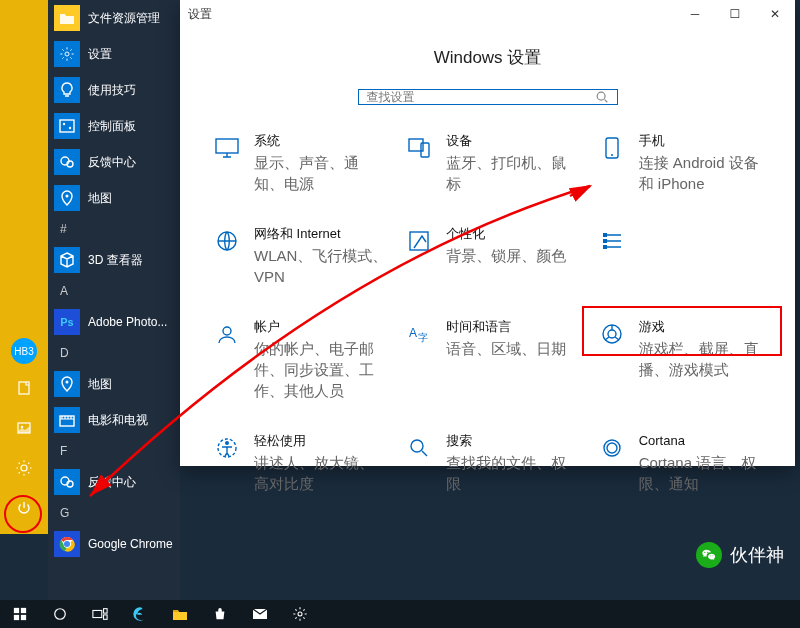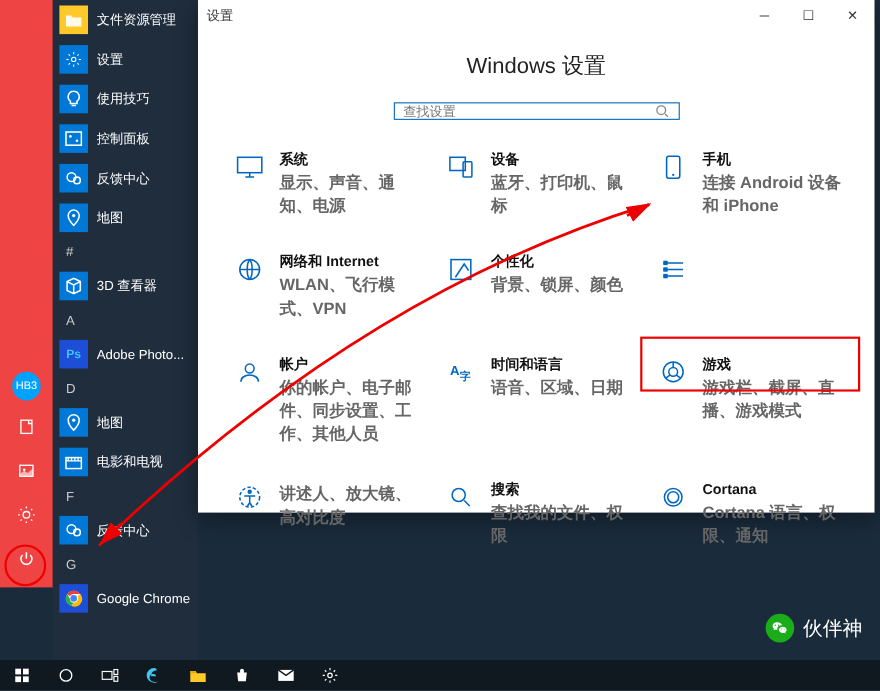--- a/index.html
+++ b/index.html
@@ -4,21 +4,21 @@
 <style>
   * { margin: 0; padding: 0; box-sizing: border-box; }
   body {
     width: 800px; height: 628px; overflow: hidden;
     font-family: "Microsoft YaHei", "Segoe UI", sans-serif;
     background: #1a2b3c; position: relative;
   }
   
   .rail {
     position: absolute; left: 0; top: 0; width: 48px; height: 534px;
-    background: #ef4444; display: flex; flex-direction: column;
+    background: #eab308; display: flex; flex-direction: column;
     align-items: center; color: #fff;
   }
   .rail-spacer { flex: 1; }
   .rail-btn {
     width: 48px; height: 40px; display: flex; align-items: center; justify-content: center;
     color: #fff; cursor: pointer;
   }
   .avatar-dot {
     width: 26px; height: 26px; border-radius: 50%; background: #00a2ff;
     margin: 4px 0; display:flex; align-items:center; justify-content:center; font-size:10px; color:#fff;
@@ -60,56 +60,56 @@
     background: #fff; display:flex; flex-direction:column;
     box-shadow: 0 6px 20px rgba(0,0,0,.4);
   }
   .titlebar {
     height: 28px; display:flex; align-items:center; font-size:12px; color:#333;
     padding-left: 8px;
   }
   .titlebar .spacer { flex:1; }
   .winctl { width:40px; height:28px; display:flex; align-items:center; justify-content:center; cursor:pointer; font-size:12px; color:#333;}
   .settings h1 {
-    text-align:center; font-weight:400; font-size:20px; color:#222; margin: 18px 0 20px;
+    text-align:center; font-weight:400; font-size:17px; color:#222; margin: 18px 0 20px;
   }
   .searchbox {
     width: 260px; height: 30px; margin: 0 auto 22px; border:1px solid #0067c0;
     display:flex; align-items:center; padding: 0 8px; position:relative;
   }
   .searchbox input {
     flex:1; border:none; outline:none; font-size:12px; color:#666; background:transparent;
   }
   .searchbox .mag { color:#888; font-size:14px; }
   .grid {
     display:grid; grid-template-columns: repeat(3, 1fr);
     gap: 20px 8px; padding: 0 18px 20px 28px;
   }
   .cat {
-    display:flex; gap:12px; align-items:flex-start; cursor:pointer; padding:6px 4px;font-weight:bold;
+    display:flex; gap:12px; align-items:flex-start; cursor:pointer; padding:6px 4px;
   }
   .cat .cicon {
     width:30px; height:30px; color:#0067c0; flex:0 0 30px; display:flex; align-items:center; justify-content:center;
   }
   .cat .ct { font-size:13px; color:#111; line-height:1.3; }
   .cat .cd { font-size:15px; color:#666; line-height:1.4; margin-top:2px; }
   
   .anno-circle {
     position:absolute; left:4px; top:495px; width:38px; height:38px;
     border:2px solid #e00; border-radius:50%; pointer-events:none;
   }
   .anno-rect {
     position:absolute; left:582px; top:306px; width:200px; height:50px;
     border:2px solid #e00; pointer-events:none;
   }
   .anno-arrow {
     position:absolute; left:70px; top:126px; width:580px; height:380px; pointer-events:none;
   }
   .watermark {
-    position:absolute; right:16px; bottom:44px; color:#fff; display:flex; align-items:center; gap:8px;
+    position:absolute; right:16px; bottom:60px; color:#fff; display:flex; align-items:center; gap:8px;
     font-size:18px;
   }
   .wm-icon { width:26px; height:26px; background:#1aad19; border-radius:50%; display:flex; align-items:center; justify-content:center; font-size:14px; color:#fff;}
   svg { display:block; }
 </style>
 </head>
 <body>
 
 <div class="rail">
   <div class="rail-spacer"></div>
@@ -387,20 +387,21 @@
       </div>
       <div class="cat">
         <div class="cicon">
           <svg width="24" height="24" viewBox="0 0 24 24">
             <circle cx="12" cy="12" r="9" stroke="#0067c0" stroke-width="1.4" fill="none" stroke-dasharray="3 2"></circle>
             <circle cx="12" cy="7" r="2" fill="#0067c0"></circle>
             <path stroke="#0067c0" stroke-width="1.4" fill="none" d="M7 11h10M12 11v6M10 20l2-3 2 3"></path>
           </svg>
         </div>
         <div>
+          <div class="ct">轻松使用</div>
           <div class="cd">讲述人、放大镜、高对比度</div>
         </div>
       </div>
       <div class="cat">
         <div class="cicon">
           <svg width="22" height="22" viewBox="0 0 22 22">
             <circle cx="9" cy="9" r="6" stroke="#0067c0" stroke-width="1.4" fill="none"></circle>
             <path stroke="#0067c0" stroke-width="1.4" fill="none" d="M14 14l5 5"></path>
           </svg>
         </div>

